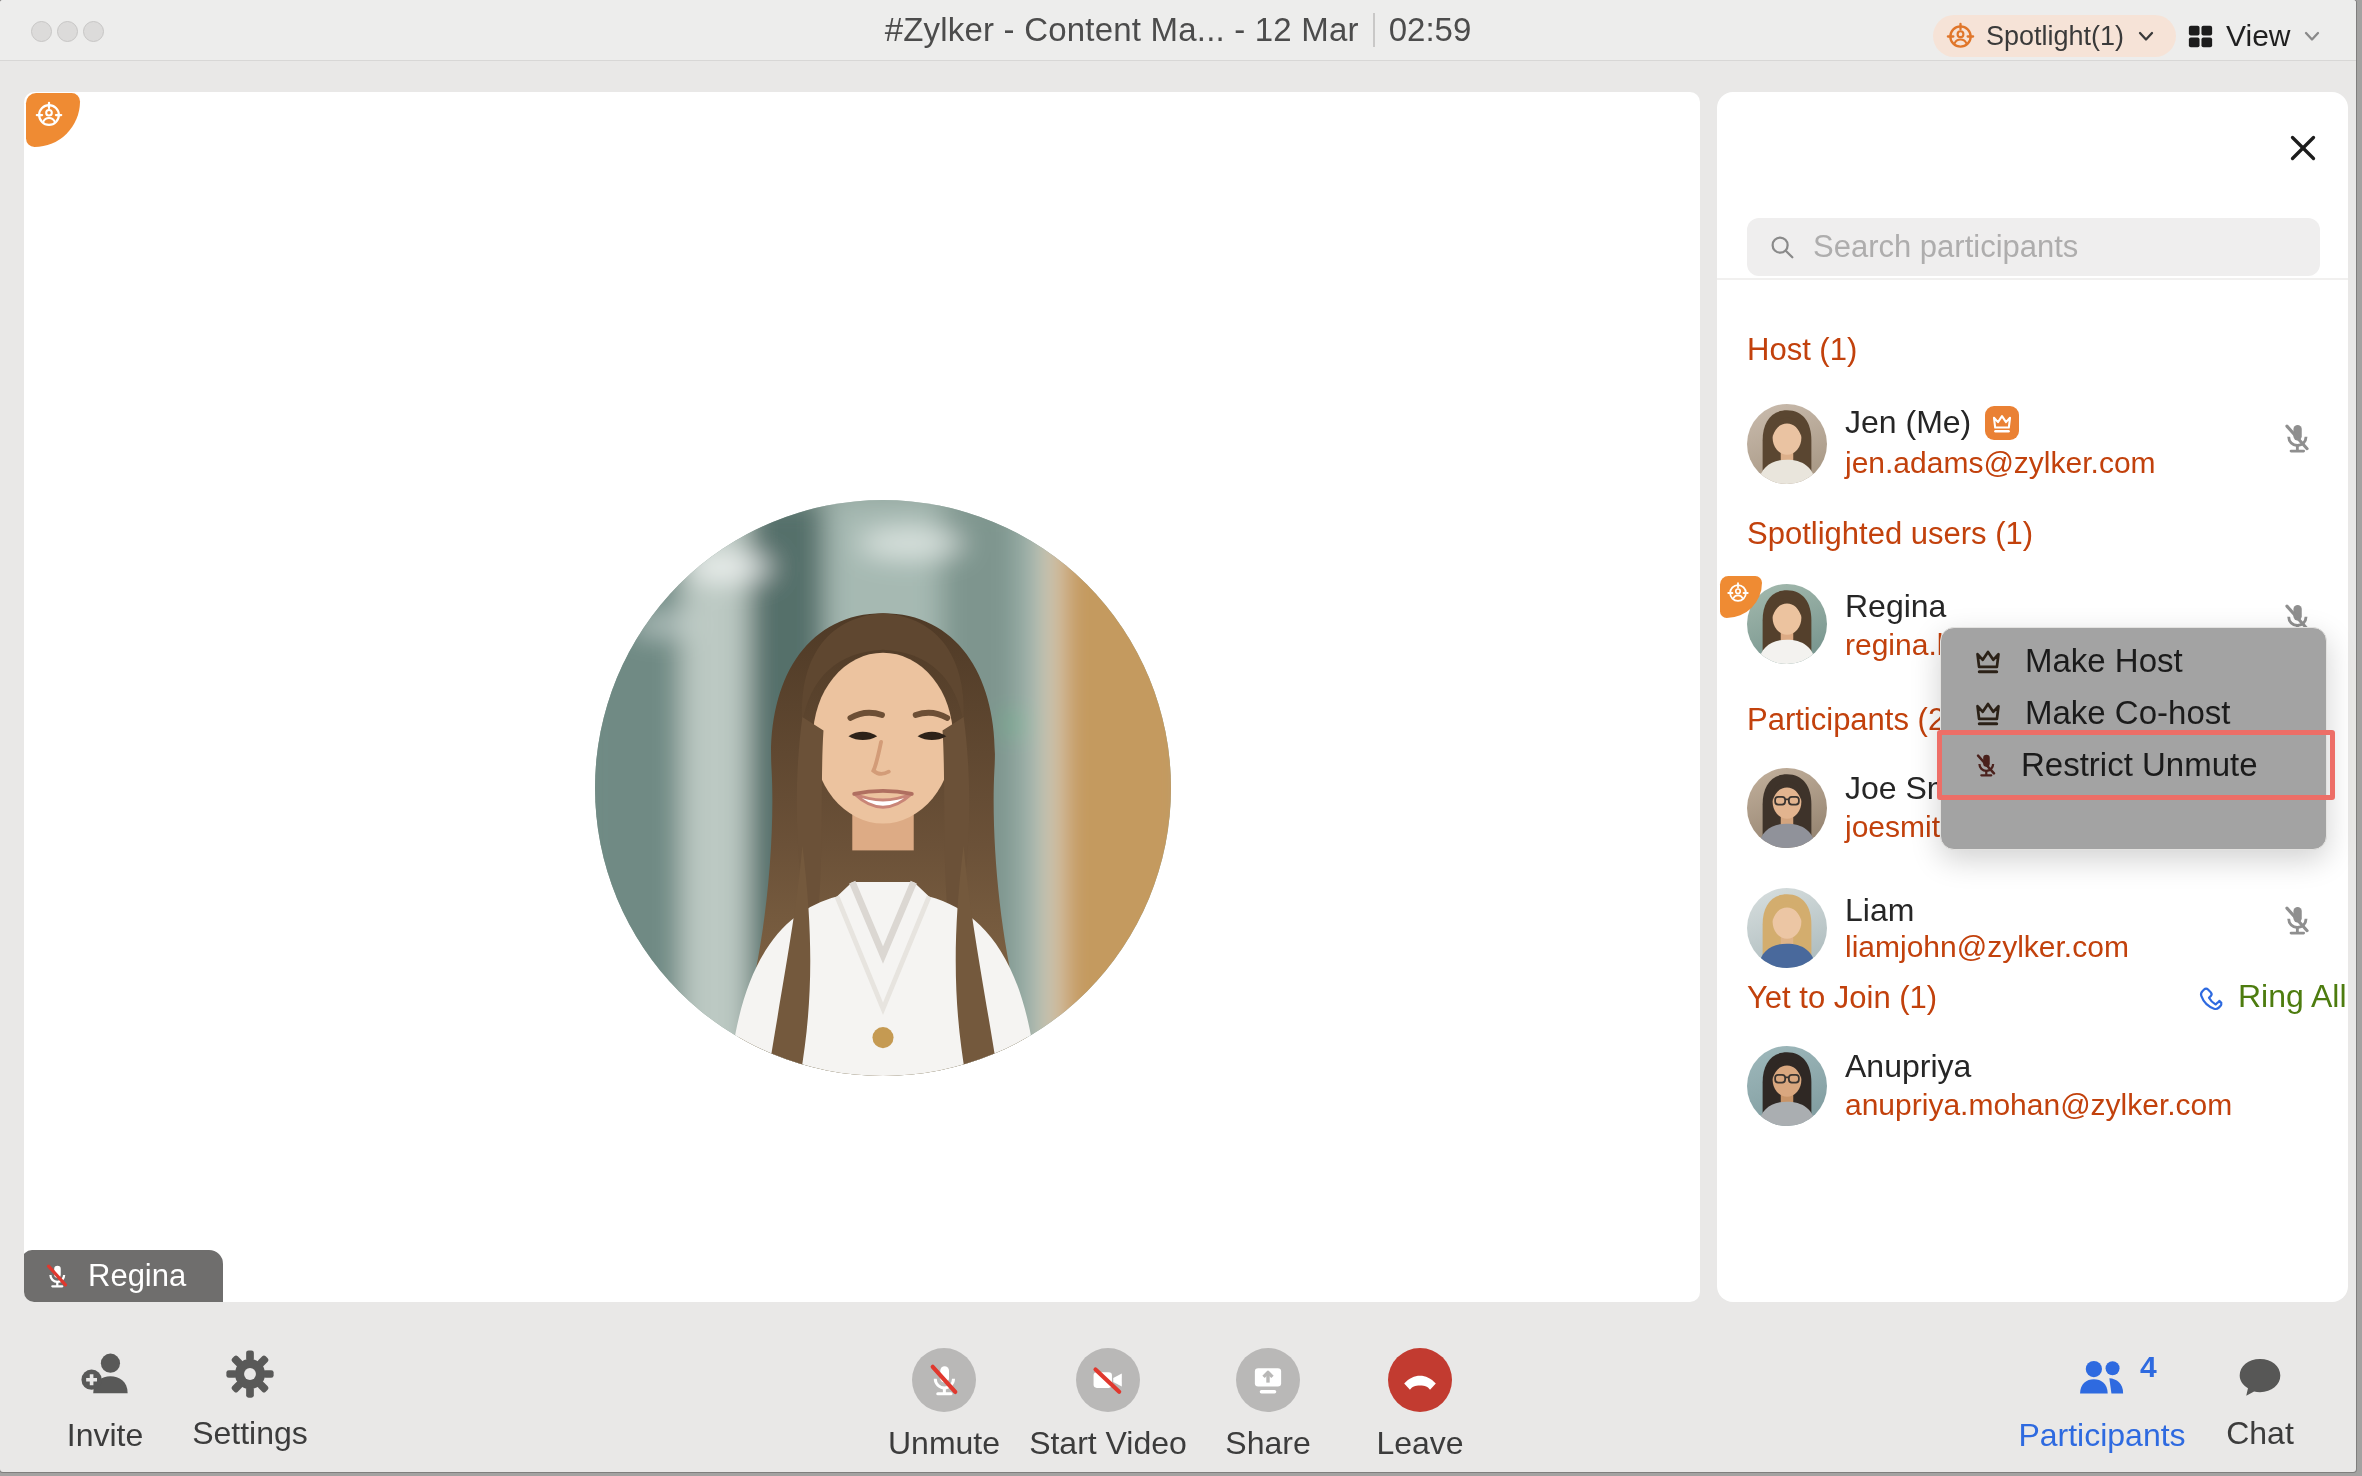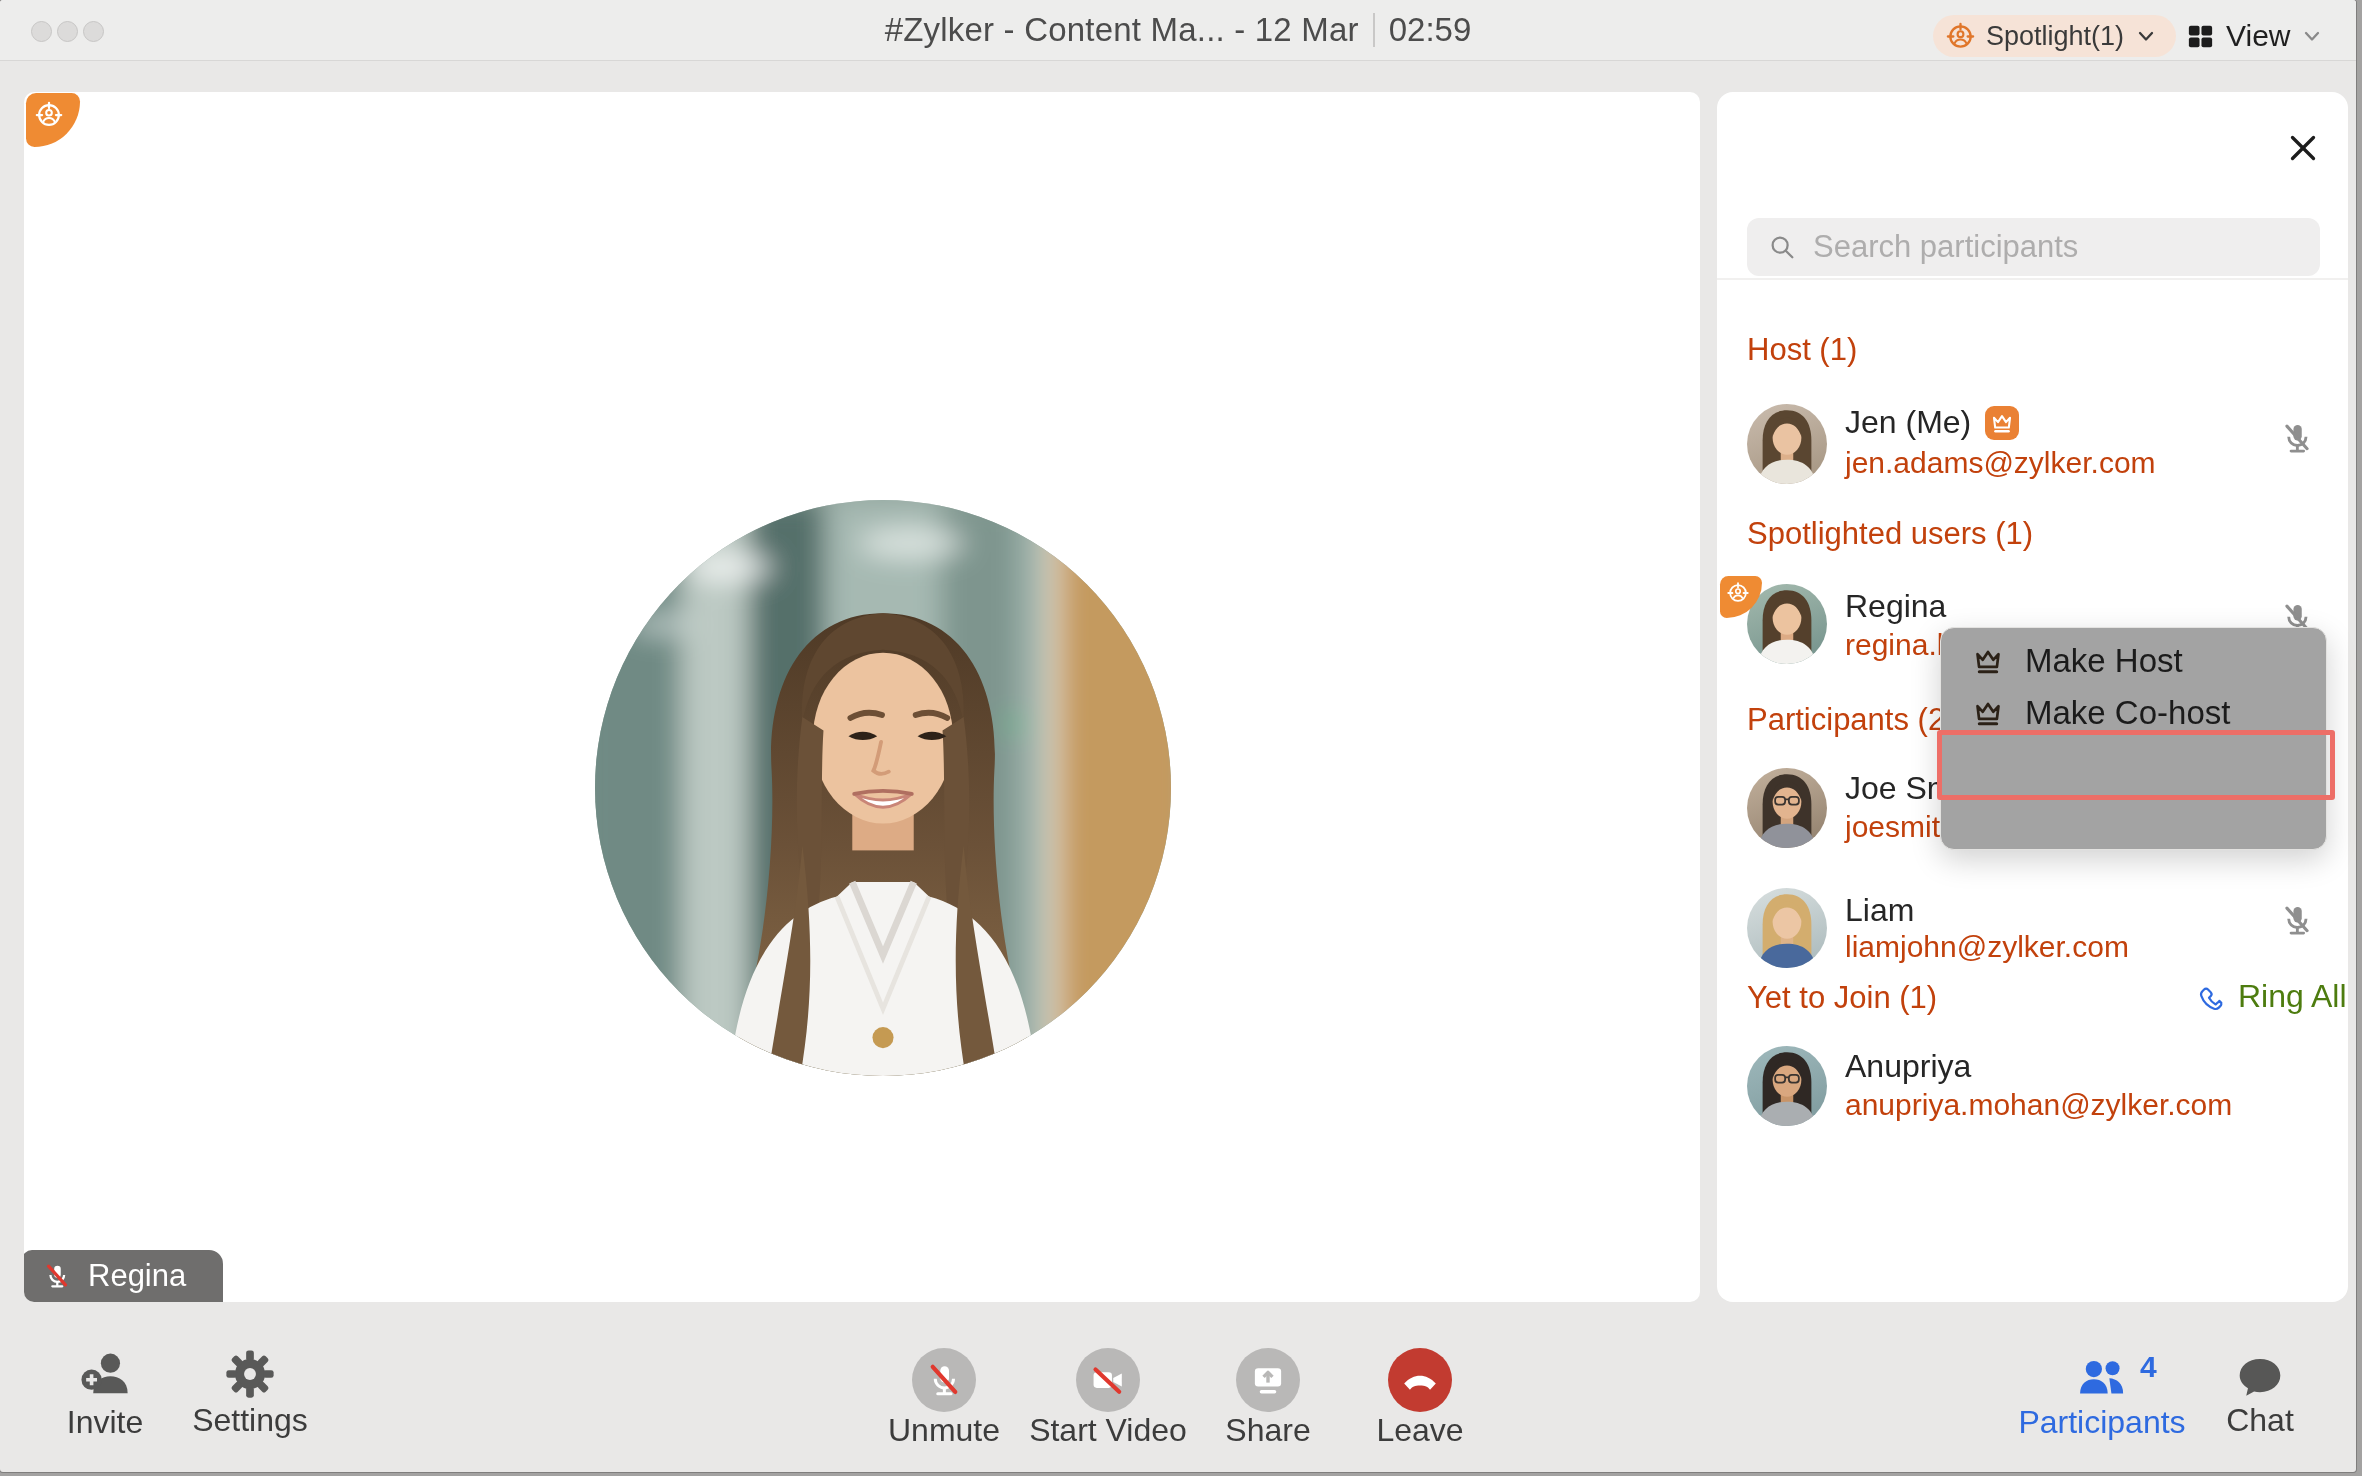--- a/index.html
+++ b/index.html
@@ -42,21 +42,21 @@
   .leaf-badge svg{margin:5px 0 0 6px}
   .ring-all{position:absolute;left:2194px;top:978px;display:flex;align-items:center;gap:12px;cursor:pointer}
   .ring-all .lbl{font-size:32px;font-weight:500;color:#4d7c0f}
   
   .ctx-menu{position:absolute;left:1940px;top:627px;width:387px;height:223px;background:#a3a3a3;border:1px solid #e3e2e0;border-radius:14px;box-shadow:0 10px 30px rgba(0,0,0,.18);z-index:5;padding:7px 0;box-sizing:border-box;}
   .ctx-item{height:52px;display:flex;align-items:center;gap:20px;padding:0 0 0 30px;cursor:pointer}
   .ctx-item .lbl{font-size:33px;color:#1b1b1b}
   .annotation-box{position:absolute;left:1937px;top:730px;width:388px;height:60px;border:5px solid #ed6e67;border-radius:3px;z-index:6;pointer-events:none}
   
   .toolbar-btn{position:absolute;display:flex;flex-direction:column;align-items:center;cursor:pointer}
-  .toolbar-btn .lbl{font-size:32px;color:#3c3c3c;margin-top:0}
+  .toolbar-btn .lbl{font-size:32px;color:#3c3c3c;margin-top:13px}
   .circ{width:64px;height:64px;border-radius:50%;background:#b9b8b7;display:flex;align-items:center;justify-content:center}
   .circ.red{background:#c23b30}
   .blue .lbl{color:#2e6ae0;font-weight:500}
   .count-badge{position:absolute;left:66px;top:-2px;font-size:30px;font-weight:700;color:#2e6ae0}
   svg{display:block}
 </style>
 </head>
 <body>
 
 <svg width="0" height="0" style="position:absolute">
@@ -368,20 +368,26 @@
             <use href="#ic-crown"></use>
           </svg>
       <span class="lbl">Make Host</span>
     </div>
     <div class="ctx-item">
       <svg width="34" height="34" style="color:#2b2117">
             <use href="#ic-crown"></use>
           </svg>
       <span class="lbl">Make Co-host</span>
     </div>
+    <div class="ctx-item">
+      <svg width="30" height="32" viewBox="0 0 32 32" style="color:#4a211c">
+            <use href="#ic-mic-off"></use>
+          </svg>
+      <span class="lbl">Restrict Unmute</span>
+    </div>
   </div>
   <div class="annotation-box"></div>
 
   <div class="toolbar-btn" style="left:40px;top:1346px;width:130px">
     <svg width="58" height="58" style="color:#595958">
           <use href="#ic-person-add"></use>
         </svg>
     <span class="lbl">Invite</span>
   </div>
   <div class="toolbar-btn" style="left:180px;top:1346px;width:140px">

